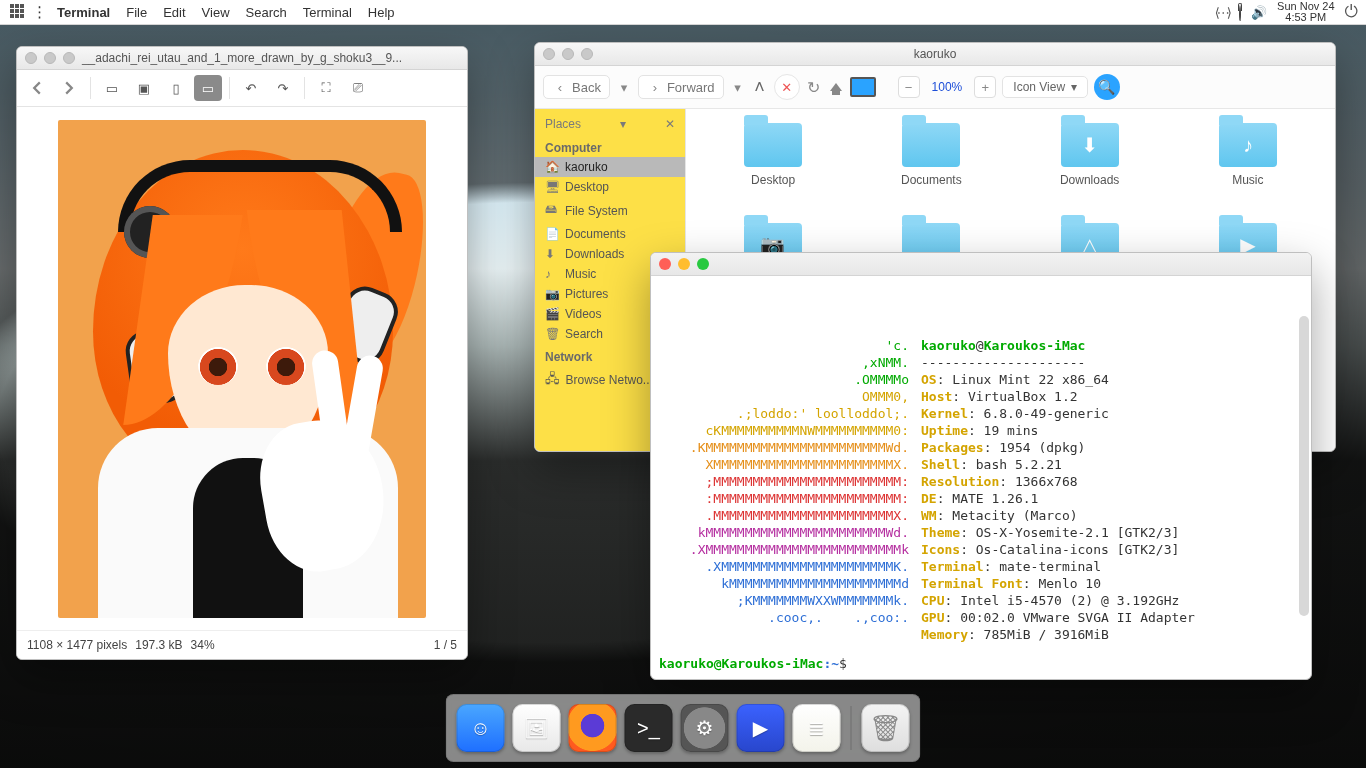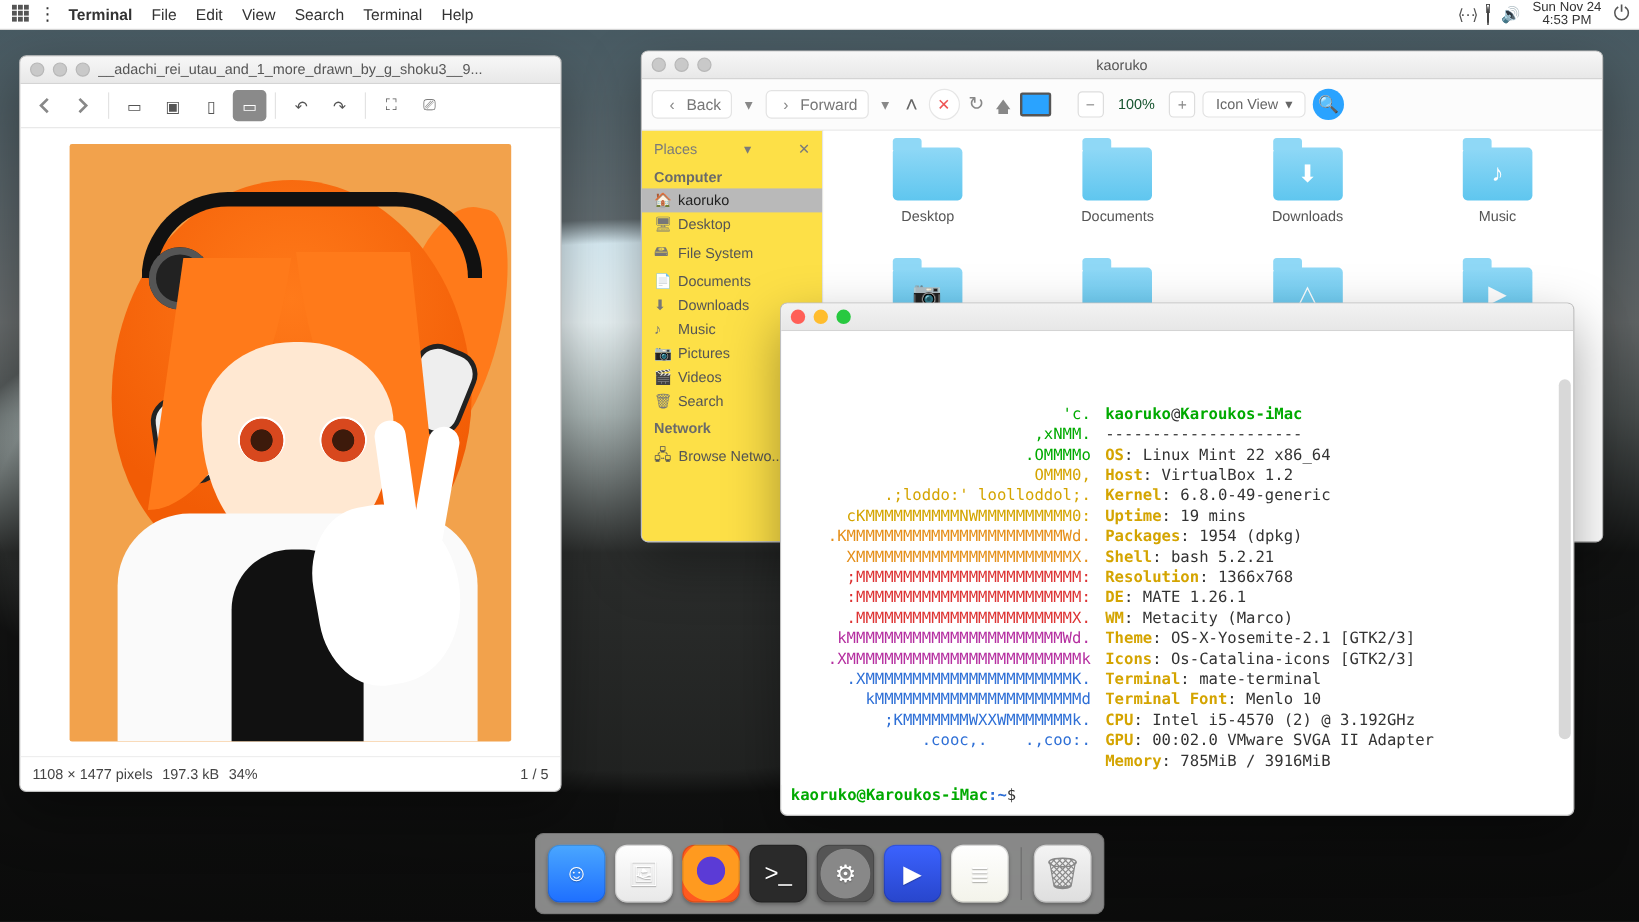--- a/index.html
+++ b/index.html
@@ -54,21 +54,21 @@
   .earcup.l{left:70px;top:210px;transform:rotate(-8deg)}
   .earcup.r{left:280px;top:168px;transform:rotate(22deg)}
   #imgwin .status{height:28px;background:#fff;border-top:1px solid #eee;display:flex;align-items:center;padding:0 10px;font-size:12px;color:#444}
   #imgwin .status .r{margin-left:auto}
   
   #fm{left:534px;top:42px;width:800px;height:408px}
   #fm .toolbar{height:42px;background:#fcfcfc;border-bottom:1px solid #e7e7e7;display:flex;align-items:center;padding:0 8px;gap:6px}
   .navbtn{display:flex;align-items:center;gap:4px;padding:3px 8px;border:1px solid #e3e3e3;border-radius:5px;background:#fff;color:#777;font-size:13px}
   .ic{width:16px;height:16px;display:inline-flex;align-items:center;justify-content:center;color:#888}
   .stopbtn{width:24px;height:24px;border-radius:50%;background:#fff;border:1px solid #e6e6e6;display:flex;align-items:center;justify-content:center;color:#e55}
-  .zoompct{font-size:12px;color:#14532d;padding:0 6px}
+  .zoompct{font-size:12px;color:#1d4ed8;padding:0 6px}
   .viewsel{display:flex;align-items:center;gap:6px;border:1px solid #e3e3e3;background:#fff;border-radius:5px;padding:3px 10px;font-size:12px;color:#666}
   .searchbtn{width:26px;height:26px;border-radius:50%;background:#2aa3ff;color:#fff;display:flex;align-items:center;justify-content:center;font-size:14px}
   #fm .body{flex:1;display:flex;min-height:0}
   #fm .sidebar{width:150px;background:#fde047;border-right:1px solid #e5e5e5;font-size:12px;color:#555;padding-top:6px}
   .side-h{display:flex;align-items:center;justify-content:space-between;padding:2px 10px 4px;color:#7a7a7a;font-size:12px}
   .side-cat{padding:6px 10px 2px;color:#6a6a6a;font-weight:700;font-size:12px}
   .side-item{display:flex;align-items:center;gap:6px;padding:3px 10px}
   .side-item.sel{background:#b9b9b9;color:#222}
   .ic-home{border-bottom:8px solid #888;border-left:6px solid transparent;border-right:6px solid transparent;width:0;height:0;position:relative}
   .ic-home:after{content:"";position:absolute;left:-4px;top:7px;width:8px;height:5px;background:#888}

